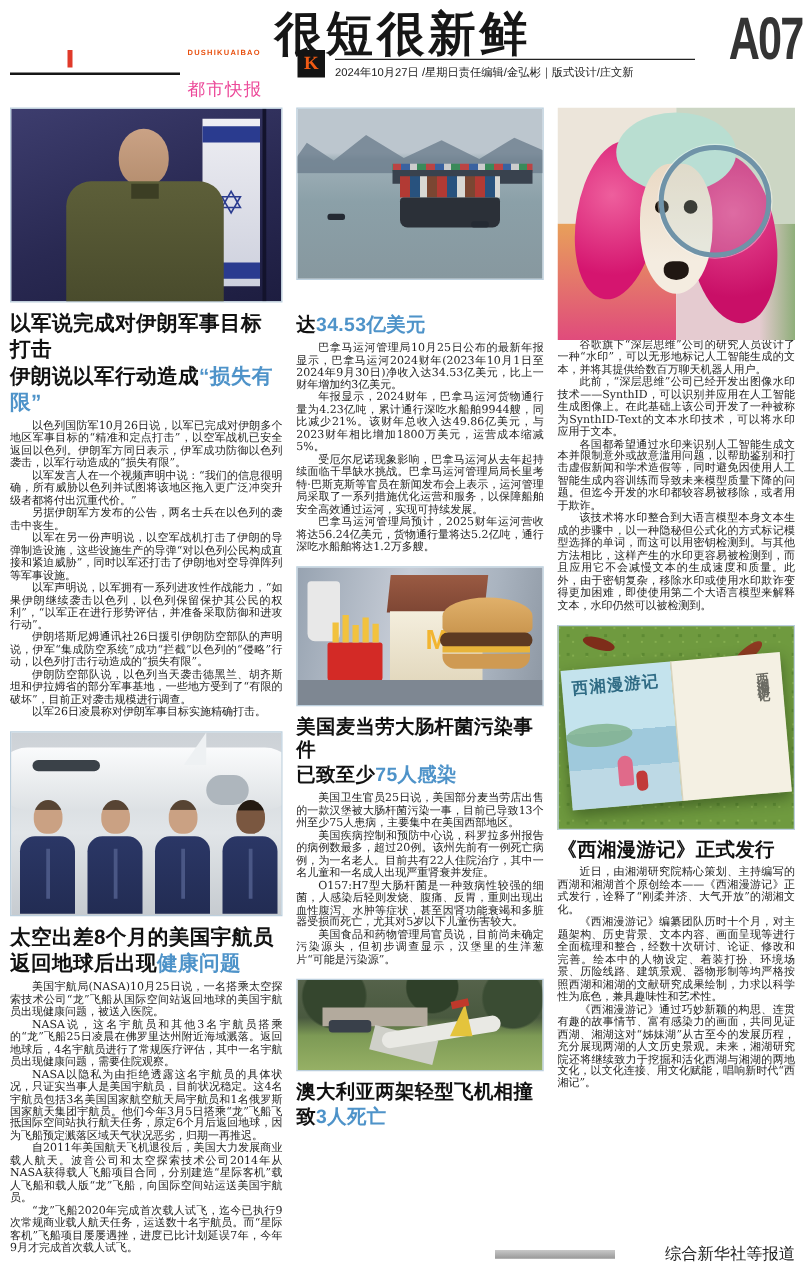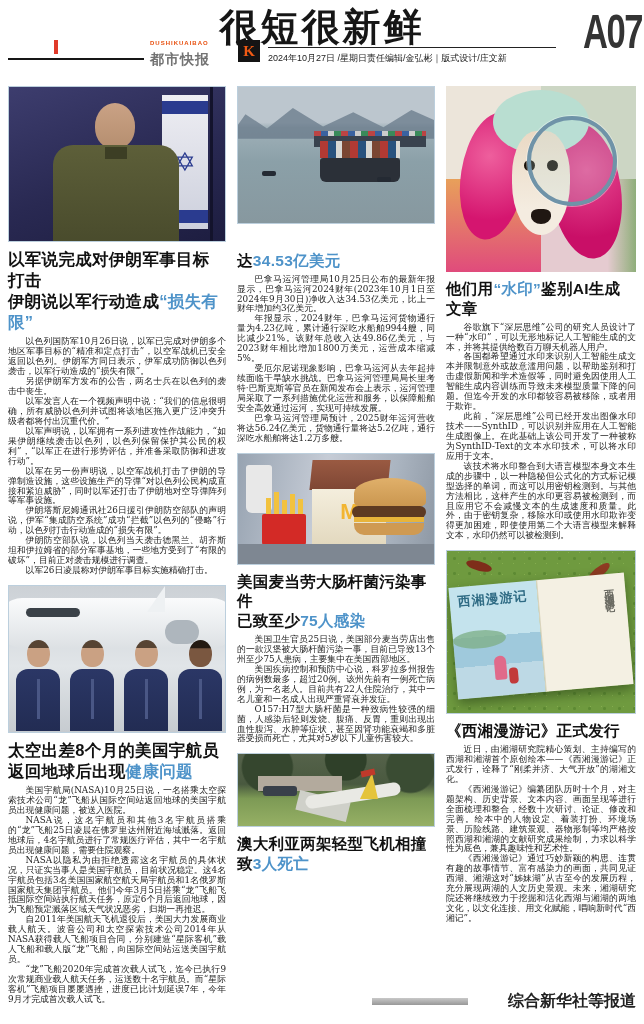--- a/index.html
+++ b/index.html
@@ -6,21 +6,21 @@
   .page{position:relative;width:644px;height:1024px;background:#fff;overflow:hidden;
         font-family:"Liberation Sans",sans-serif;color:#1a1a1a;}
   
   header{position:absolute;top:0;left:0;right:0;height:86px;}
   .corner-mark{position:absolute;left:54px;top:40px;width:4px;height:14px;background:#e03a2a;}
   .page-title{position:absolute;top:2px;left:0;width:100%;margin:0;text-align:center;
               font-size:38px;font-weight:900;letter-spacing:3px;color:#161616;}
   .rule-left{position:absolute;left:8px;top:58px;width:136px;height:2px;background:#161616;}
   .brand{position:absolute;left:150px;top:40px;line-height:1;}
   .brand-en{font-size:6px;letter-spacing:1px;color:#e8500f;font-weight:700;}
-  .brand-cn{font-size:14px;font-weight:700;color:#737373;margin-top:6px;letter-spacing:1px;}
+  .brand-cn{font-size:14px;font-weight:400;color:#ec4899;margin-top:18px;letter-spacing:1px;}
   .klogo{position:absolute;left:238px;top:40px;width:22px;height:22px;background:#141414;
          display:flex;align-items:center;justify-content:center;}
   .klogo span{color:#f05a14;font-weight:900;font-size:15px;font-family:"Liberation Serif",serif;}
   .rule-right{position:absolute;left:268px;top:47px;width:288px;height:1px;background:#222;}
   .dateline{position:absolute;left:268px;top:52px;font-size:9px;color:#222;white-space:nowrap;}
   .dateline .editors{}
   .pageno{position:absolute;right:2px;top:4px;font-size:48px;font-weight:900;color:#343434;
           transform:scaleX(.72);transform-origin:right center;letter-spacing:-2px;}
   
   .columns{position:absolute;top:86px;left:8px;right:8px;display:flex;gap:11px;}
@@ -135,21 +135,21 @@
   .p-book .pg-left .ttl{position:absolute;left:8px;top:6px;font-size:13px;font-weight:900;color:#2f6b84;letter-spacing:1px;}
   .p-book .hill{position:absolute;left:0;top:40%;width:60%;height:16%;border-radius:50%;background:#7fb08a;opacity:.8;}
   .p-book .girl{position:absolute;left:44%;bottom:14%;width:12px;height:24px;border-radius:6px 6px 2px 2px;background:#e06a8a;}
   .p-book .kid{position:absolute;left:60%;bottom:10%;width:9px;height:16px;border-radius:4px;background:#c23a3a;}
   .p-book .pg-right{flex:1;position:relative;background:#f4f0e3;border-left:1px solid #d8d2bc;}
   .p-book .pg-right .vttl{position:absolute;right:10px;top:8px;writing-mode:vertical-rl;
         font-size:10px;color:#6b6b63;letter-spacing:3px;font-weight:700;}
   
   .footer{position:absolute;right:8px;bottom:12px;display:flex;align-items:center;gap:6px;}
   .footer .bar{width:96px;height:7px;background:linear-gradient(#c8c8c8,#989898);}
-  .footer span{font-size:16px;font-weight:700;color:#222;margin-left:34px;}
+  .footer span{font-size:13px;font-weight:400;color:#222;margin-left:34px;}
 </style>
 </head>
 <body>
 
 <div class="page">
 
   <header>
     <div class="corner-mark"></div>
     <h1 class="page-title">很短很新鲜</h1>
     <div class="rule-left"></div>
@@ -181,24 +181,24 @@
           <div class="head"></div>
           <div class="torso"></div>
           <div class="collar"></div>
         </div>
         <h2 class="headline">
           <span>以军说完成对伊朗军事目标打击</span><br>
           <span>伊朗说以军行动造成</span><span class="hl">“损失有限”</span>
         </h2>
         <div class="body">
           <p>以色列国防军10月26日说，以军已完成对伊朗多个地区军事目标的“精准和定点打击”，以空军战机已安全返回以色列。伊朗军方同日表示，伊军成功防御以色列袭击，以军行动造成的“损失有限”。</p>
+          <p>以军发言人在一个视频声明中说：“我们的信息很明确，所有威胁以色列并试图将该地区拖入更广泛冲突升级者都将付出沉重代价。”</p>
           <p>另据伊朗军方发布的公告，两名士兵在以色列的袭击中丧生。</p>
-          <p>以军发言人在一个视频声明中说：“我们的信息很明确，所有威胁以色列并试图将该地区拖入更广泛冲突升级者都将付出沉重代价。”</p>
+          <p>以军在另一份声明说，以空军战机打击了伊朗的导弹制造设施，这些设施生产的导弹“对以色列公民构成直接和紧迫威胁”，同时以军还打击了伊朗地对空导弹阵列等军事设施。</p>
           <p>以军声明说，以军拥有一系列进攻性作战能力，“如果伊朗继续袭击以色列，以色列保留保护其公民的权利”，“以军正在进行形势评估，并准备采取防御和进攻行动”。</p>
-          <p>以军在另一份声明说，以空军战机打击了伊朗的导弹制造设施，这些设施生产的导弹“对以色列公民构成直接和紧迫威胁”，同时以军还打击了伊朗地对空导弹阵列等军事设施。</p>
           <p>伊朗塔斯尼姆通讯社26日援引伊朗防空部队的声明说，伊军“集成防空系统”成功“拦截”以色列的“侵略”行动，以色列打击行动造成的“损失有限”。</p>
           <p>伊朗防空部队说，以色列当天袭击德黑兰、胡齐斯坦和伊拉姆省的部分军事基地，一些地方受到了“有限的破坏”，目前正对袭击规模进行调查。</p>
           <p>以军26日凌晨称对伊朗军事目标实施精确打击。</p>
         </div>
       </section>
 
       <section>
         <div class="photo p-astro">
           <div class="fuselage"></div>
           <div class="cockpit"></div>
@@ -283,20 +283,21 @@
           <div class="tray"></div>
         </div>
         <h2 class="headline">
           <span>美国麦当劳大肠杆菌污染事件</span><br>
           <span>已致至少</span><span class="hl">75人感染</span>
         </h2>
         <div class="body">
           <p>美国卫生官员25日说，美国部分麦当劳店出售的一款汉堡被大肠杆菌污染一事，目前已导致13个州至少75人患病，主要集中在美国西部地区。</p>
           <p>美国疾病控制和预防中心说，科罗拉多州报告的病例数最多，超过20例。该州先前有一例死亡病例，为一名老人。目前共有22人住院治疗，其中一名儿童和一名成人出现严重肾衰并发症。</p>
           <p>O157:H7型大肠杆菌是一种致病性较强的细菌，人感染后轻则发烧、腹痛、反胃，重则出现出血性腹泻、水肿等症状，甚至因肾功能衰竭和多脏器受损而死亡，尤其对5岁以下儿童伤害较大。</p>
+          <p>美国食品和药物管理局官员说，目前尚未确定污染源头，但初步调查显示，汉堡里的生洋葱片“可能是污染源”。</p>
         </div>
       </section>
 
       <section>
         <div class="photo p-crash">
           <div class="treeshade"></div>
           <div class="house"></div>
           <div class="car"></div>
           <div class="wing"></div>
           <div class="fus"></div>
@@ -319,27 +320,24 @@
           <div class="q br"></div>
           <div class="ear-l"></div>
           <div class="ear-r"></div>
           <div class="crown"></div>
           <div class="face"></div>
           <div class="eye l"></div>
           <div class="eye r"></div>
           <div class="nose"></div>
           <div class="lens"></div>
         </div>
-        <h2 class="headline">
-          <span>他们用</span><span class="hl">“水印”</span><span>鉴别AI生成文章</span>
-        </h2>
         <div class="body">
           <p>谷歌旗下“深层思维”公司的研究人员设计了一种“水印”，可以无形地标记人工智能生成的文本，并将其提供给数百万聊天机器人用户。</p>
+          <p>此前，“深层思维”公司已经开发出图像水印技术——SynthID，可以识别并应用在人工智能生成图像上。在此基础上该公司开发了一种被称为SynthID-Text的文本水印技术，可以将水印应用于文本。</p>
           <p>各国都希望通过水印来识别人工智能生成文本并限制意外或故意滥用问题，以帮助鉴别和打击虚假新闻和学术造假等，同时避免因使用人工智能生成内容训练而导致未来模型质量下降的问题。但迄今开发的水印都较容易被移除，或者用于欺诈。</p>
-          <p>此前，“深层思维”公司已经开发出图像水印技术——SynthID，可以识别并应用在人工智能生成图像上。在此基础上该公司开发了一种被称为SynthID-Text的文本水印技术，可以将水印应用于文本。</p>
           <p>该技术将水印整合到大语言模型本身文本生成的步骤中，以一种隐秘但公式化的方式标记模型选择的单词，而这可以用密钥检测到。与其他方法相比，这样产生的水印更容易被检测到，而且应用它不会减慢文本的生成速度和质量。此外，由于密钥复杂，移除水印或使用水印欺诈变得更加困难，即使使用第二个大语言模型来解释文本，水印仍然可以被检测到。</p>
         </div>
       </section>
 
       <section>
         <div class="photo p-book">
           <div class="leaf a"></div>
           <div class="leaf b"></div>
           <div class="book">
             <div class="pg-left">

